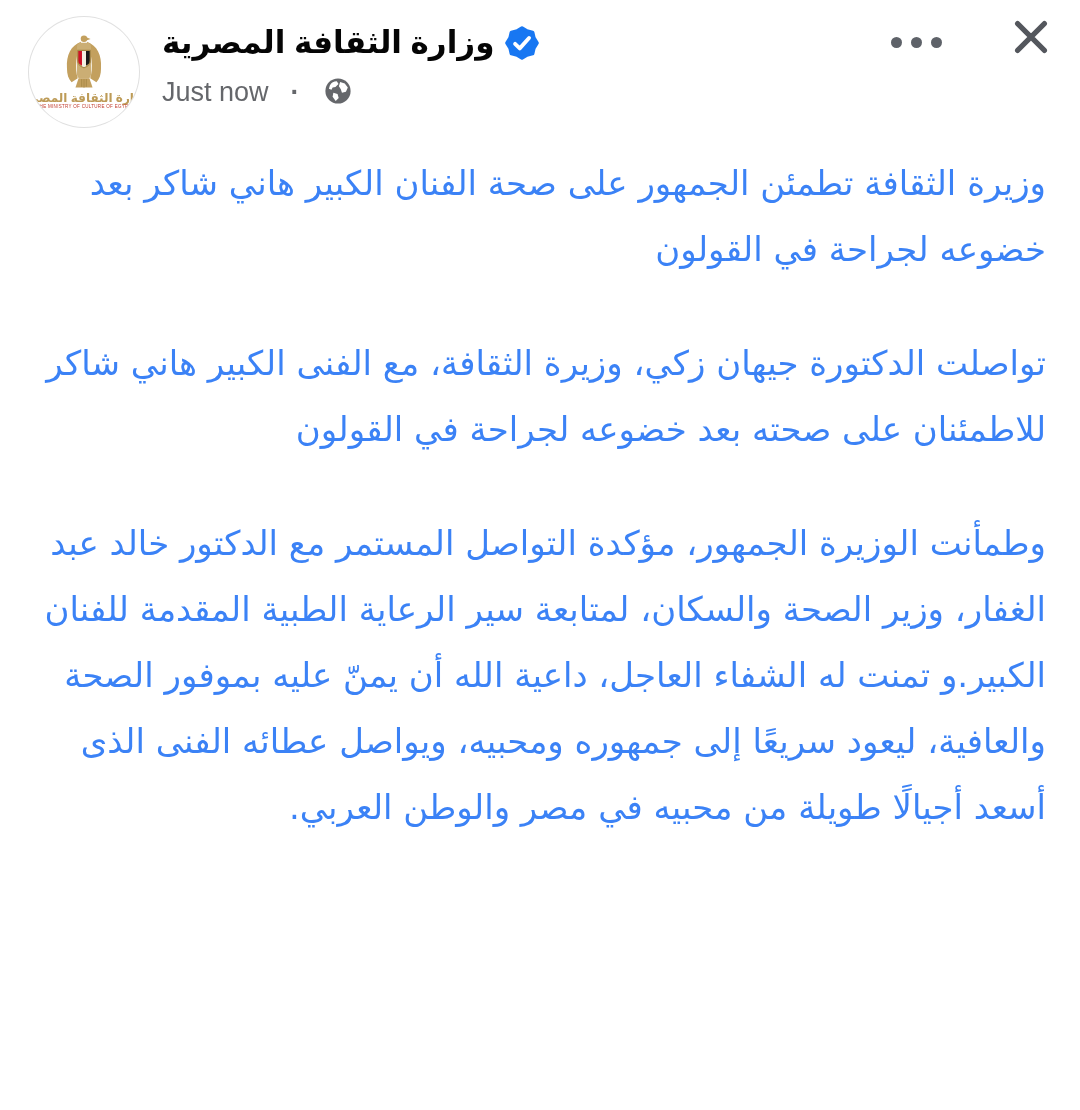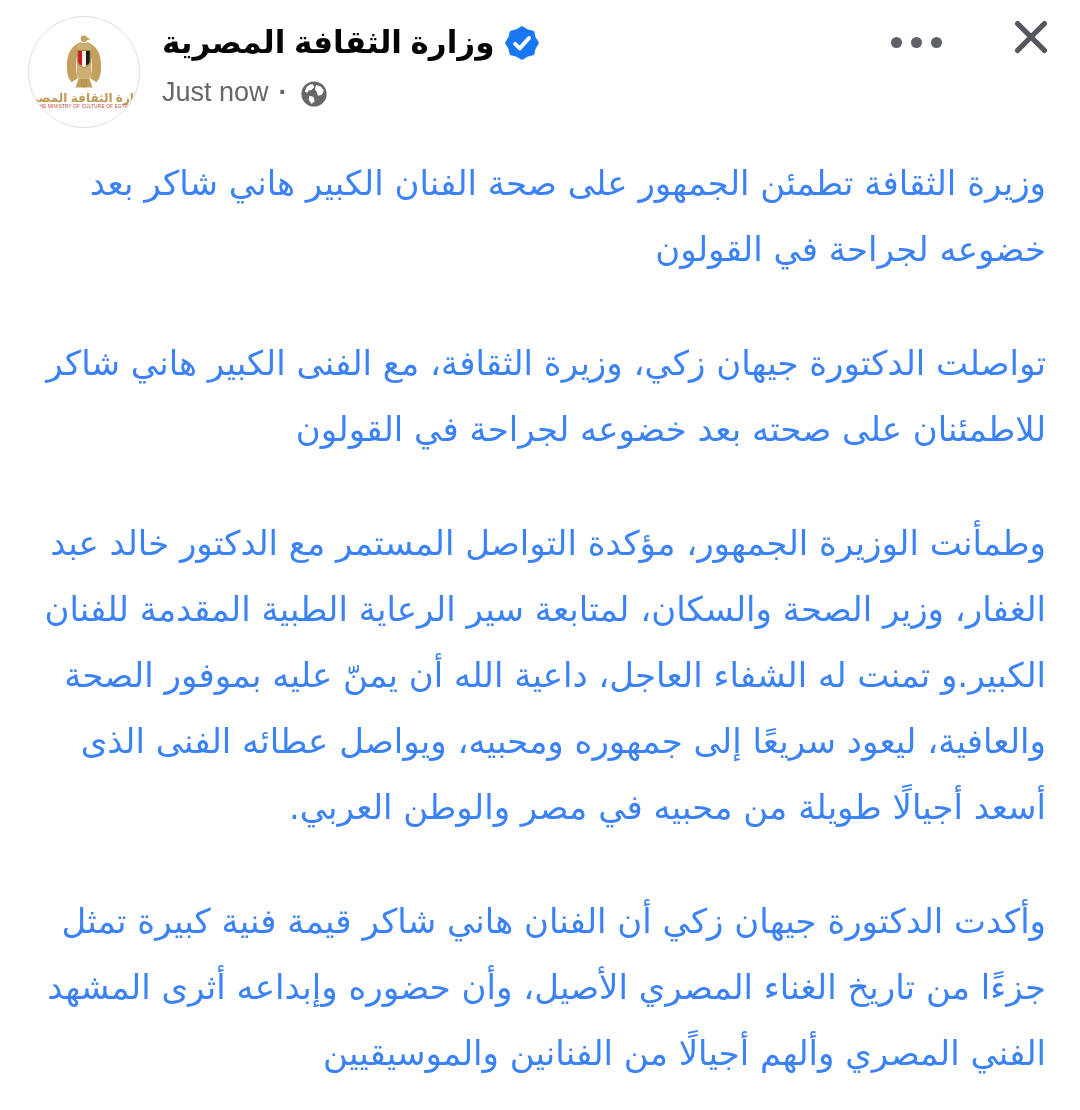--- a/index.html
+++ b/index.html
@@ -27,21 +27,21 @@
     font-size:4.5px; color:#c0392b; letter-spacing:.3px; line-height:1.4;
     white-space:nowrap;
   }
   .header-info { margin-left:22px; padding-top:8px; }
   .name-row { display:flex; align-items:center; gap:10px; }
   .page-name {
     font-size:31px; font-weight:bold; color:#050505; line-height:1.2; cursor:pointer;
   }
   .verified { width:36px; height:36px; display:inline-flex; }
   .meta-row {
-    display:flex; align-items:flex-end; gap:10px; margin-top:16px;
+    display:flex; align-items:flex-start; gap:22px; margin-top:16px;
     font-size:27px; color:#65676b;
   }
   .meta-sep { font-weight:bold; color:#65676b; }
   .globe { width:28px; height:28px; display:inline-flex; margin-left:2px; }
   
   .more-btn {
     position:absolute; top:26px; right:136px;
     width:56px; height:32px; display:flex; align-items:center; justify-content:center;
     gap:9px; cursor:pointer; border-radius:6px;
   }
@@ -133,16 +133,15 @@
         </svg>
       </span>
     </div>
 
   </div>
 
   <div class="post-body">
     <p dir="rtl">وزيرة الثقافة تطمئن الجمهور على صحة الفنان الكبير هاني شاكر بعد خضوعه لجراحة في القولون</p>
     <p dir="rtl">تواصلت الدكتورة جيهان زكي، وزيرة الثقافة، مع الفنى الكبير هاني شاكر للاطمئنان على صحته بعد خضوعه لجراحة في القولون</p>
     <p dir="rtl">وطمأنت الوزيرة الجمهور، مؤكدة التواصل المستمر مع الدكتور خالد عبد الغفار، وزير الصحة والسكان، لمتابعة سير الرعاية الطبية المقدمة للفنان الكبير.و تمنت له الشفاء العاجل، داعية الله أن يمنّ عليه بموفور الصحة والعافية، ليعود سريعًا إلى جمهوره ومحبيه، ويواصل عطائه الفنى الذى أسعد أجيالًا طويلة من محبيه في مصر والوطن العربي.</p>
-    <p dir="rtl">وأكدت الدكتورة جيهان زكي أن الفنان هاني شاكر قيمة فنية كبيرة تمثل جزءًا من تاريخ الغناء المصري الأصيل، وأن حضوره وإبداعه أثرى المشهد الفني المصري وألهم أجيالًا من الفنانين والموسيقيين</p>
   </div>
 
 </div>
 
 </body></html>

